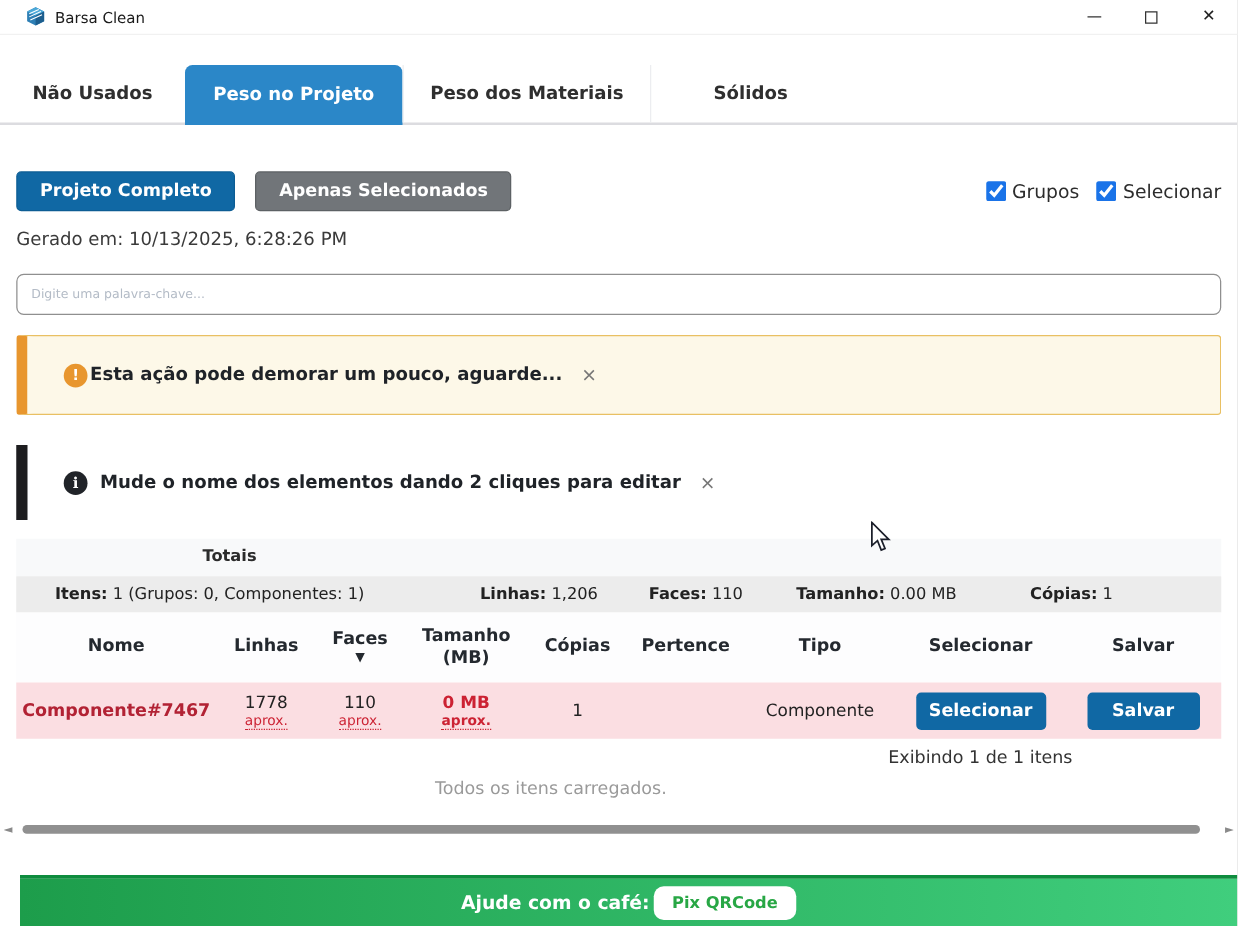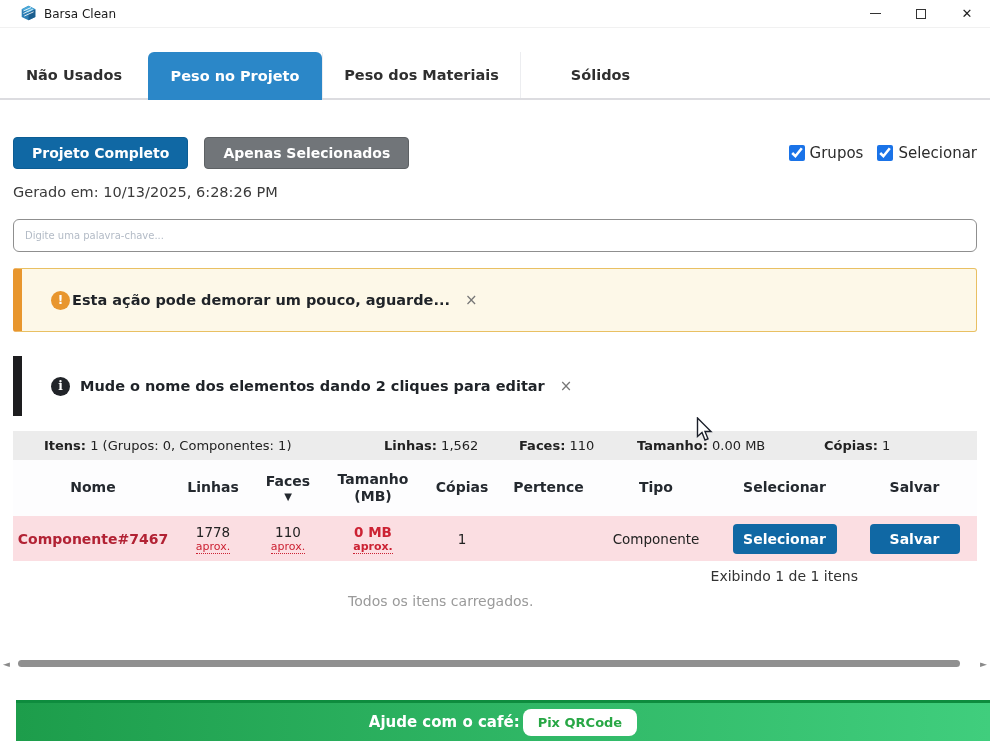--- a/index.html
+++ b/index.html
@@ -150,23 +150,24 @@
       <span class="alert-close">×</span>
     </div>
 
     <div class="alert-info">
       <span class="alert-icon info">i</span>
       <span class="alert-text">Mude o nome dos elementos dando 2 cliques para editar</span>
       <span class="alert-close">×</span>
     </div>
 
     <div class="totals">
+      <div class="totals-title-row">Totais</div>
       <div class="totals-stats-row">
         <div class="stat"><b>Itens:</b> <span>1 (Grupos: 0, Componentes: 1)</span></div>
-        <div class="stat"><b>Linhas:</b> <span>1,562</span></div>
+        <div class="stat"><b>Linhas:</b> <span>1,206</span></div>
         <div class="stat"><b>Faces:</b> <span>110</span></div>
         <div class="stat"><b>Tamanho:</b> <span>0.00 MB</span></div>
         <div class="stat"><b>Cópias:</b> <span>1</span></div>
       </div>
 
       <div class="grid thead">
         <div class="th">Nome</div>
         <div class="th">Linhas</div>
         <div class="th">
           <span>Faces</span>

